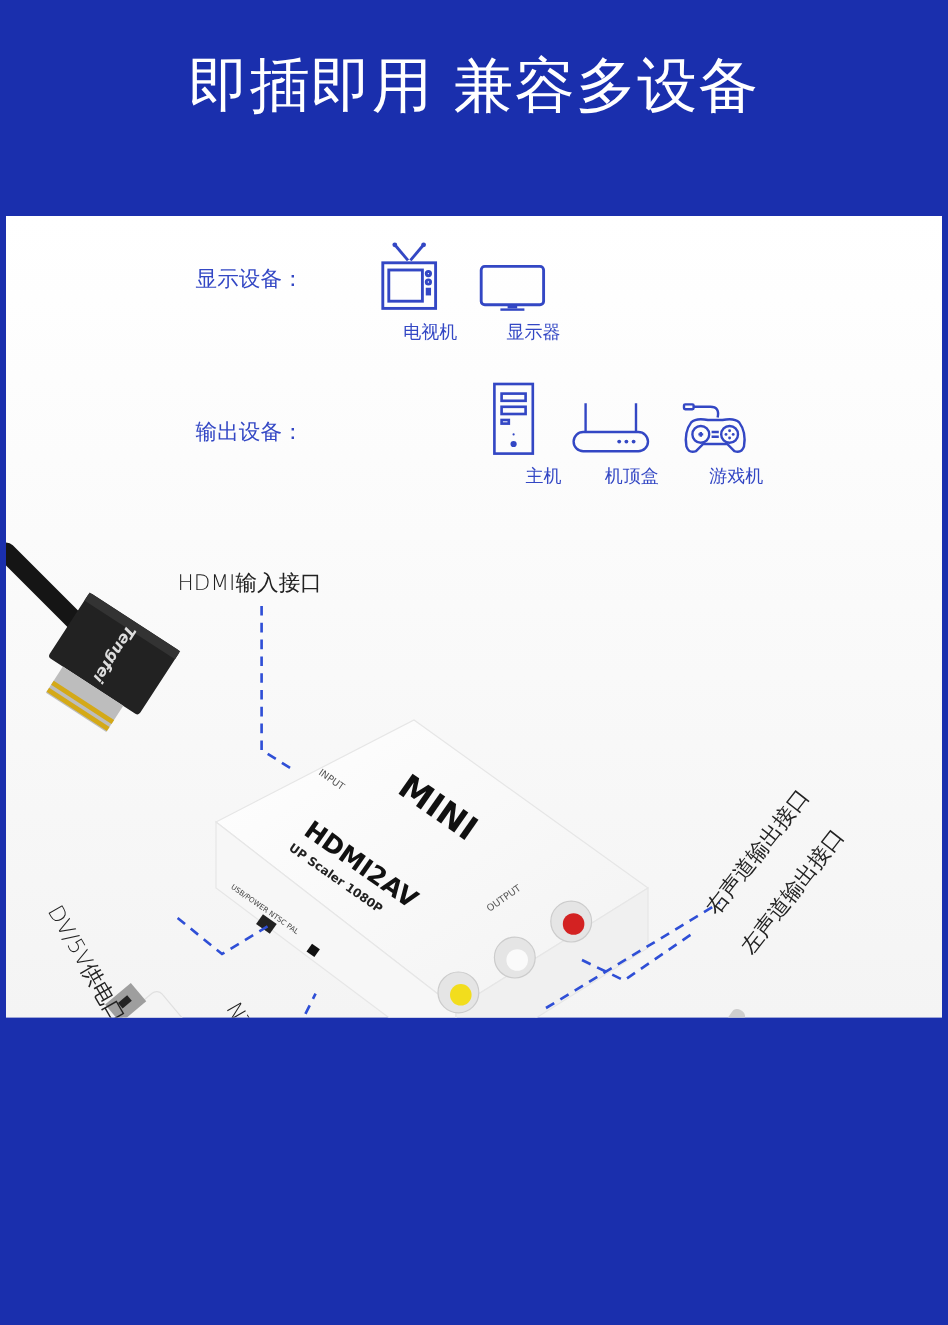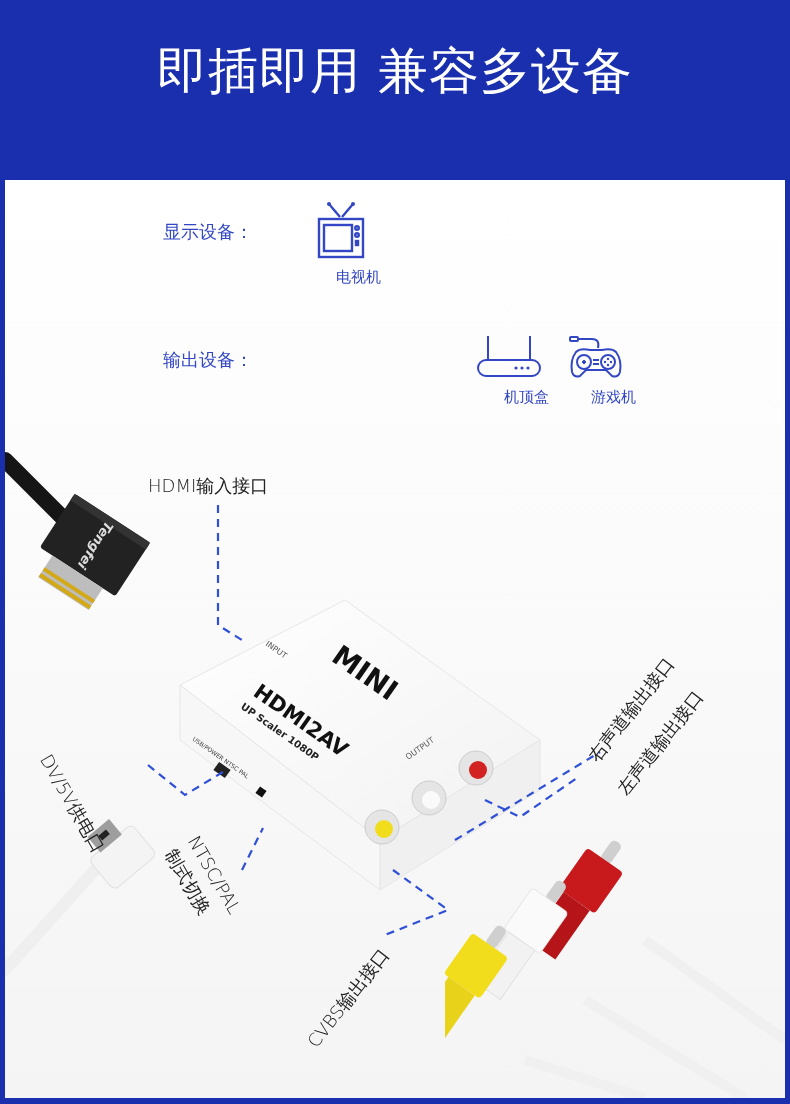--- a/index.html
+++ b/index.html
@@ -2,21 +2,21 @@
 <html><head>
 <meta charset="utf-8">
 <style>
   * { box-sizing: border-box; margin: 0; padding: 0; }
   html, body { width: 790px; height: 1104px; overflow: hidden; background: #1a2fad; }
   body { font-family: "DejaVu Sans", "Liberation Sans", sans-serif; position: relative; }
   .frame { position: absolute; left: 0; top: 0; width: 790px; height: 1104px; background: #1a2fad; }
   .header { position: absolute; left: 0; top: 0; width: 790px; height: 180px; background: #1a2fad; color: #fff; text-align: center; }
   .header .title { position: absolute; top: 38px; left: 0; width: 100%; font-size: 50px; font-weight: 300; letter-spacing: 1px; }
   .header .subtitle { position: absolute; top: 124px; left: 0; width: 100%; font-size: 19px; font-weight: 300; }
-  .canvas { position: absolute; left: 5px; top: 180px; width: 780px; height: 918px; background: linear-gradient(180deg, #ffffff 0%, #fbfbfb 40%, #f4f4f4 100%); overflow: hidden; }
+  .canvas { position: absolute; left: 5px; top: 180px; width: 780px; height: 668px; background: linear-gradient(180deg, #ffffff 0%, #fbfbfb 40%, #f4f4f4 100%); overflow: hidden; }
 
   .row-label { position: absolute; font-size: 18px; color: #3347c4; }
   .dev { position: absolute; width: 80px; text-align: right; }
   .dev svg { display: block; margin: 0 auto; }
   .dev .lbl { display: block; font-size: 15px; color: #3347c4; margin-top: 8px; }
 
   .callout { position: absolute; font-size: 18px; color: #222; white-space: nowrap; font-weight: 300; }
 
   
   .hdmi-cable { position: absolute; }
@@ -45,24 +45,47 @@
         <circle cx="42" cy="28" r="1.8"></circle>
           <circle cx="42" cy="35" r="1.8"></circle>
         <rect x="41" y="41" width="2" height="4"></rect>
       </g>
       <circle cx="14" cy="4" r="2" fill="#3347c4"></circle>
         <circle cx="38" cy="4" r="2" fill="#3347c4"></circle>
     </svg>
     <span class="lbl">电视机</span>
   </div>
 
+  <div class="dev" style="left:382px; top:20px;">
+    <svg width="60" height="60" viewBox="0 0 60 60">
+      <g fill="none" stroke="#3347c4" stroke-width="2.4">
+        <rect x="4" y="22" width="52" height="32" rx="3"></rect>
+      </g>
+      <rect x="26" y="54" width="8" height="3" fill="#3347c4"></rect>
+      <rect x="20" y="57" width="20" height="2" fill="#3347c4"></rect>
+    </svg>
+    <span class="lbl">显示器</span>
+  </div>
 
   <div class="row-label" style="left:158px; top:168px;">输出设备：</div>
 
 
+  <div class="dev" style="left:383px; top:138px;">
+    <svg width="40" height="62" viewBox="0 0 40 62">
+      <g fill="none" stroke="#3347c4" stroke-width="2.2">
+        <rect x="4" y="2" width="32" height="58"></rect>
+        <rect x="10" y="10" width="20" height="6"></rect>
+        <rect x="10" y="21" width="20" height="6"></rect>
+        <rect x="10" y="32" width="6" height="3"></rect>
+      </g>
+      <circle cx="20" cy="52" r="2.6" fill="#3347c4"></circle>
+      <circle cx="20" cy="44" r="0.9" fill="#3347c4"></circle>
+    </svg>
+    <span class="lbl">主机</span>
+  </div>
 
   <div class="dev" style="left:464px; top:138px;">
     <svg width="70" height="62" viewBox="0 0 70 62">
       <g fill="none" stroke="#3347c4" stroke-width="2">
         <line x1="14" y1="18" x2="14" y2="42"></line>
         <line x1="56" y1="18" x2="56" y2="42"></line>
         <rect x="4" y="42" width="62" height="16" rx="8"></rect>
       </g>
       <circle cx="42" cy="50" r="1.6" fill="#3347c4"></circle>
       <circle cx="48" cy="50" r="1.6" fill="#3347c4"></circle>

